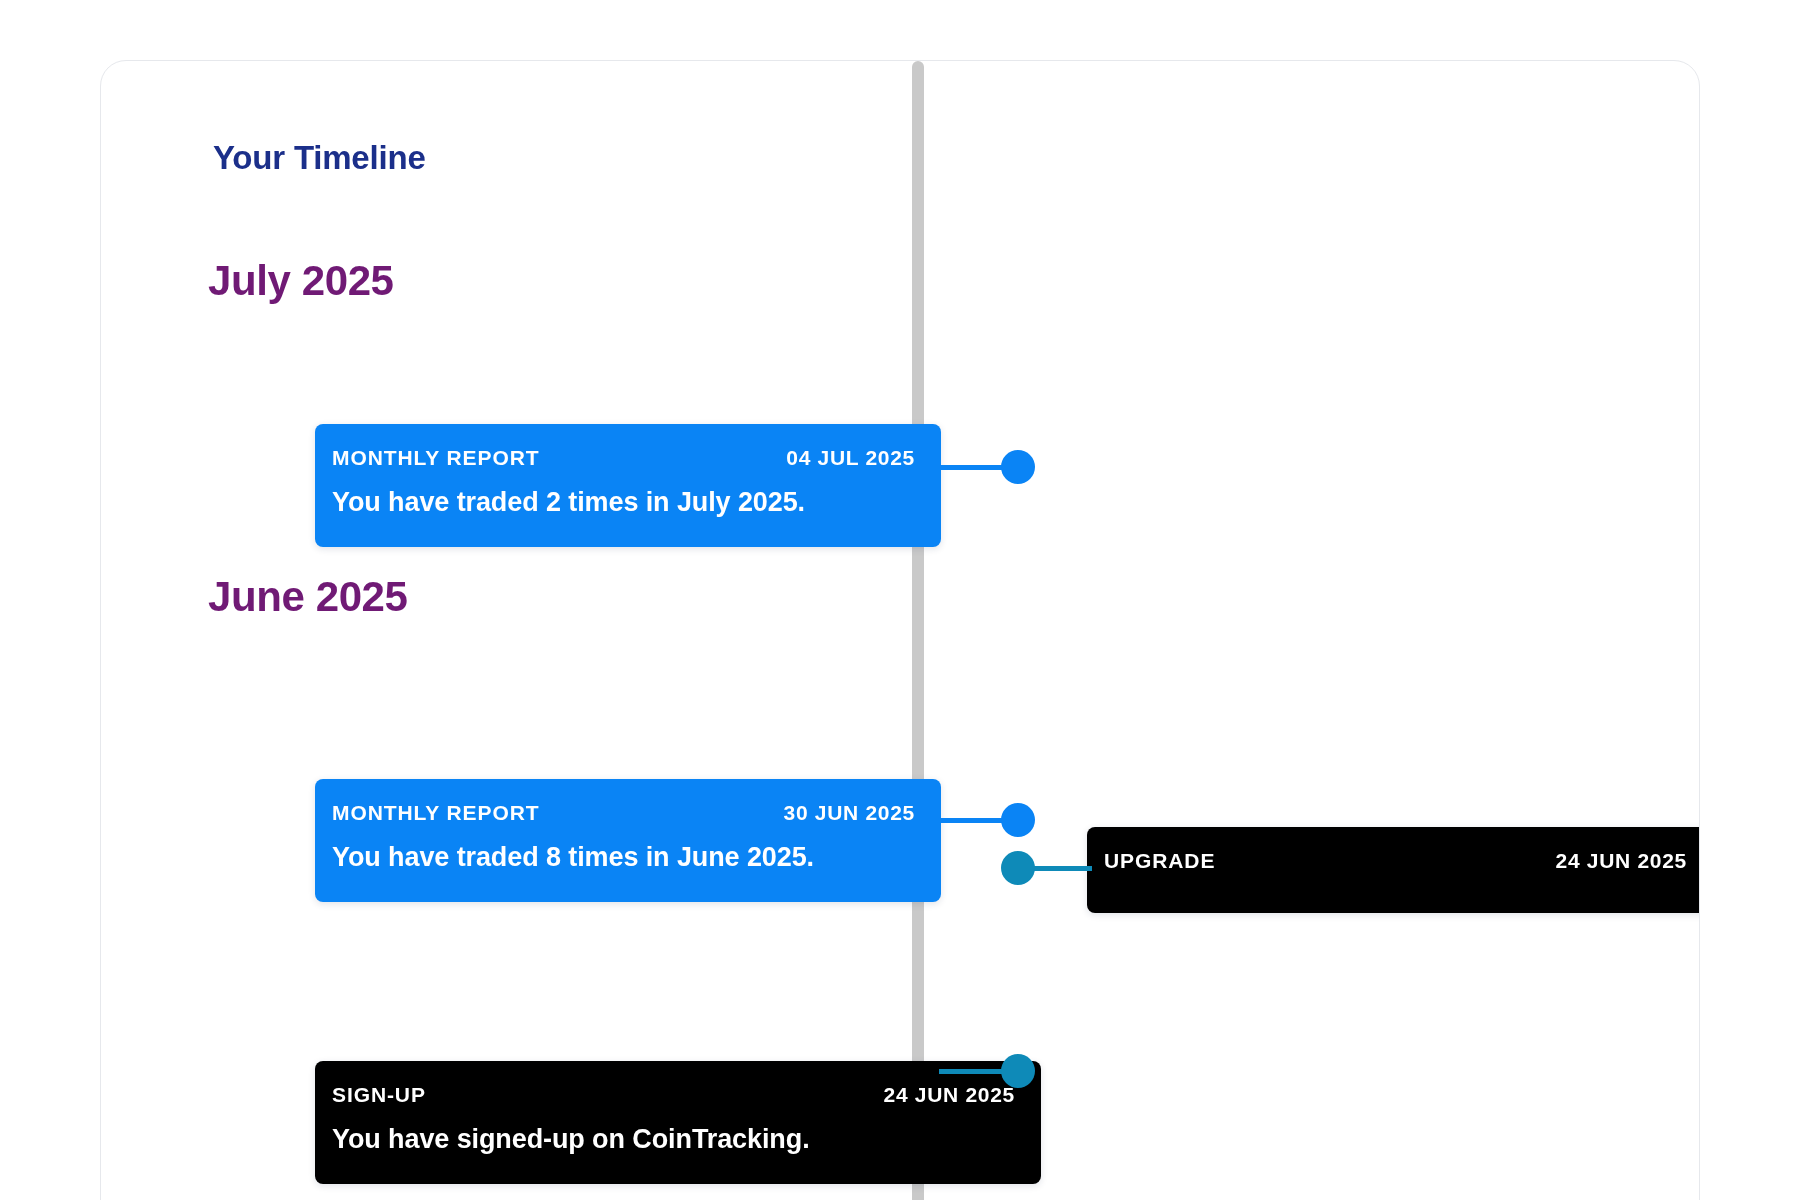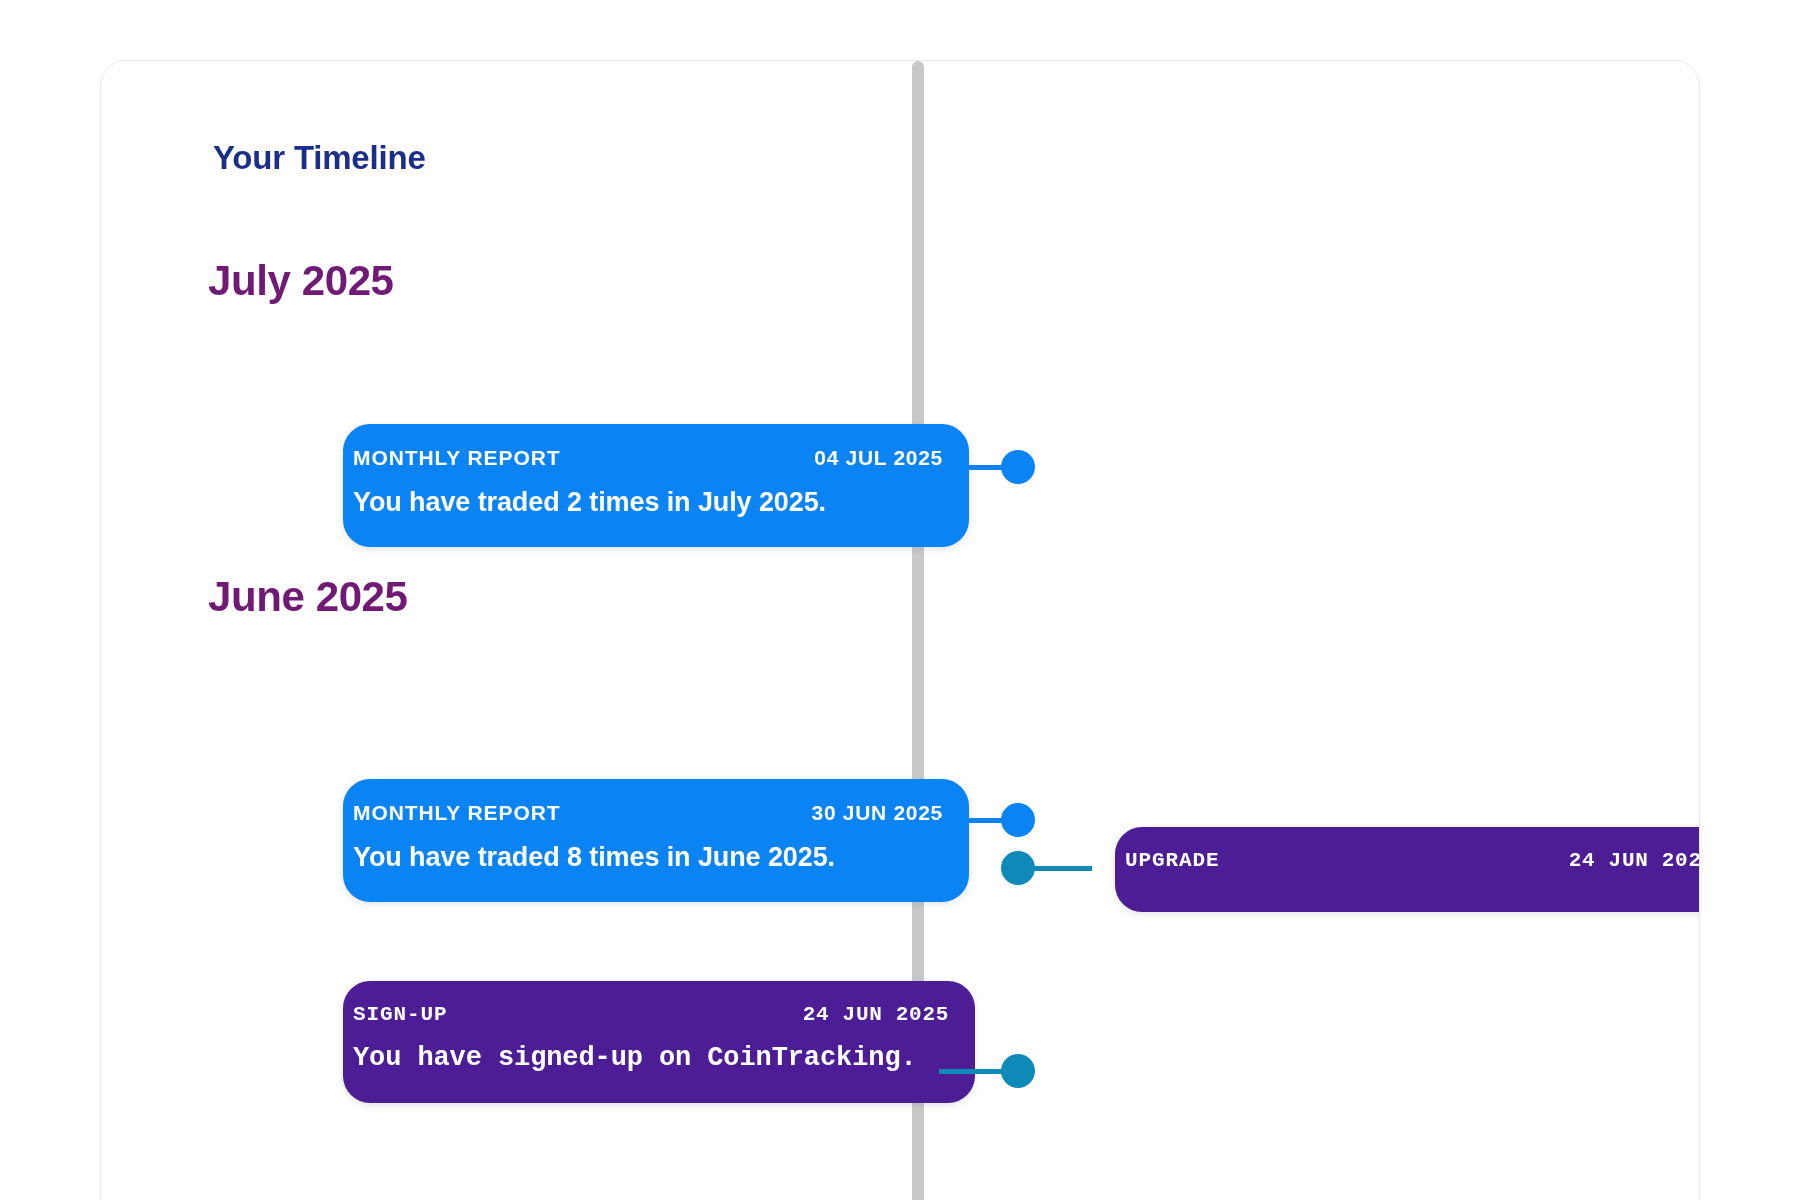--- a/index.html
+++ b/index.html
@@ -76,28 +76,27 @@
     color: #701a75;
     letter-spacing: -0.4px;
     white-space: nowrap;
   }
   .month-jul { left: 107px; top: 196px; }
   .month-jun { left: 107px; top: 500px; margin-top: 12px; }
 
   
   .card {
     position: absolute;
-    border-radius: 27px;
+    border-radius: 8px;
     box-sizing: border-box;
-    padding: 22px 26px 26px 10px;
+    padding: 22px 26px 26px 17px;
     box-shadow: 0 2px 7px rgba(20,40,80,0.13);
-    margin-left: 28px;
   }
   .card.blue  { background: #0a84f5; }
-  .card.teal  { background: #4c1d95; font-family: Liberation Mono, monospace; }
+  .card.teal  { background: #000000; }
 
   .card-head {
     display: flex;
     justify-content: space-between;
     align-items: baseline;
     margin-bottom: 14px;
   }
   .card-kind {
     font-size: 21px;
     font-weight: bold;
@@ -118,21 +117,21 @@
     font-size: 27px;
     font-weight: bold;
     color: #ffffff;
     line-height: 1.36;
     letter-spacing: -0.1px;
   }
 
   
   .card-jul-report { left: 214px; top: 363px; width: 626px; }
   .card-jun-report { left: 214px; top: 718px; width: 626px; }
-  .card-signup     { left: 214px; top: 920px; width: 632px; }
+  .card-signup     { left: 214px; top: 1000px; width: 726px; }
   .card-upgrade    { left: 986px; top: 766px; width: 626px; }
 
   
   .connector {
     position: absolute;
     height: 5px;
   }
   .connector.blue { background: #0a84f5; }
   .connector.teal { background: #0e8ab8; }
 

